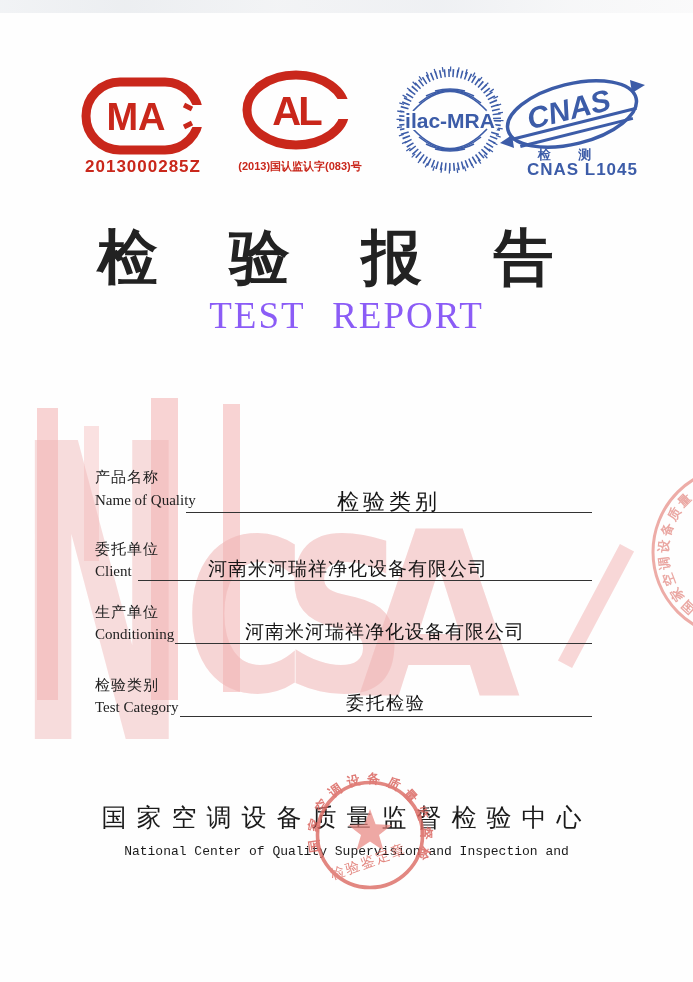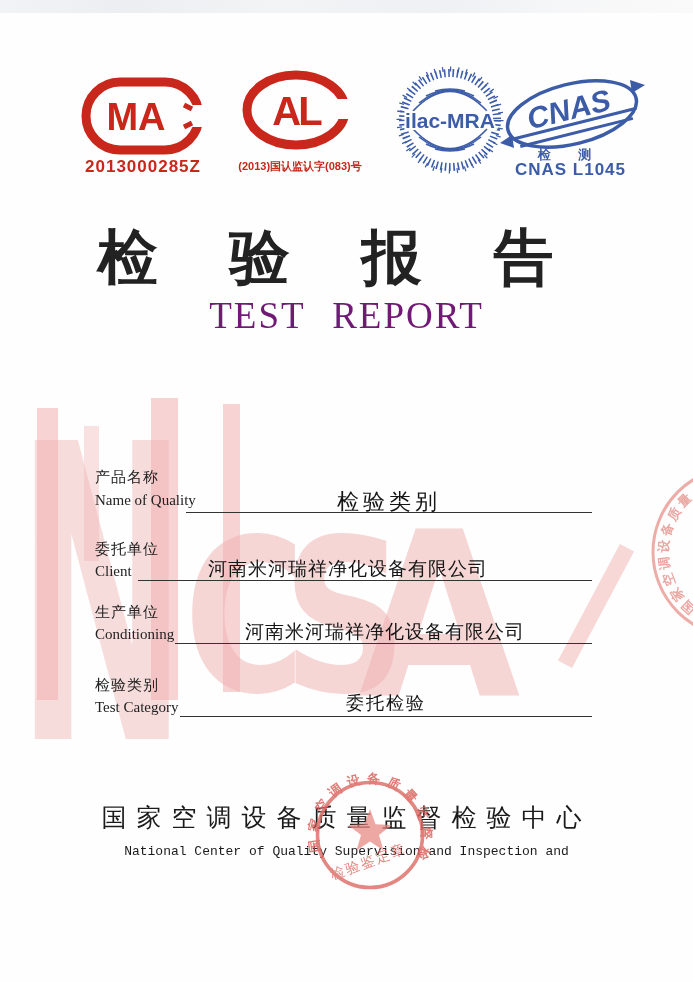--- a/index.html
+++ b/index.html
@@ -24,26 +24,26 @@
   .wm-c{left:184px;top:512px;font-size:212px;transform:scaleX(.78);}
   .wm-s{left:282px;top:512px;font-size:212px;transform:scaleX(.82);}
   .wm-a{left:358px;top:502px;font-size:228px;transform:scaleX(.92);}
   .wm-streak{left:588px;top:540px;width:16px;height:132px;background:#f3bcbc;opacity:.6;transform:rotate(28deg);}
 
   
   .logo-caption{color:#c9271b;font-family:"Liberation Sans",sans-serif;font-weight:bold;text-align:center;}
   .cma-caption{left:78px;top:157px;width:130px;font-size:17px;letter-spacing:1px;}
   .cal-caption{left:225px;top:159px;width:150px;font-size:11px;}
   .cnas-cn{left:508px;top:146px;width:125px;font-size:13px;letter-spacing:12px;color:#3c5ca8;text-align:center;font-weight:bold;font-family:"Liberation Sans",sans-serif;}
-  .cnas-code{left:503px;top:160px;width:135px;font-size:17px;letter-spacing:1px;color:#3c5ca8;text-align:center;font-weight:bold;font-family:"Liberation Sans",sans-serif;}
+  .cnas-code{left:503px;top:160px;width:135px;font-size:17px;letter-spacing:1px;color:#3c5ca8;text-align:right;font-weight:bold;font-family:"Liberation Sans",sans-serif;}
 
   
   .title-cn{left:0;top:218px;width:693px;text-align:center;font-family:"Liberation Sans",sans-serif;
     font-weight:bold;font-size:60px;letter-spacing:72px;margin-right:-72px;color:#222;margin-left:15px;}
-  .title-en{left:0;top:294px;width:693px;text-align:center;font-size:37px;letter-spacing:2px;word-spacing:16px;color:#701a75;}
+  .title-en{left:0;top:294px;width:693px;text-align:center;font-size:37px;letter-spacing:2px;word-spacing:16px;color:#8b5cf6;}
   .report-no{left:0;top:374px;width:693px;text-align:center;font-size:20px;font-weight:500;color:#111;letter-spacing:1px;}
 
   
   .f-label-cn{left:95px;font-size:15px;color:#222;letter-spacing:1px;}
   .f-label-en{left:95px;font-size:15px;color:#222;}
   .f-line{border-bottom:1.6px solid #333;height:0;}
   .f-value{text-align:center;color:#151515;}
 
   
   .org-cn{left:0;top:801px;width:693px;text-align:center;font-size:25px;font-weight:500;

